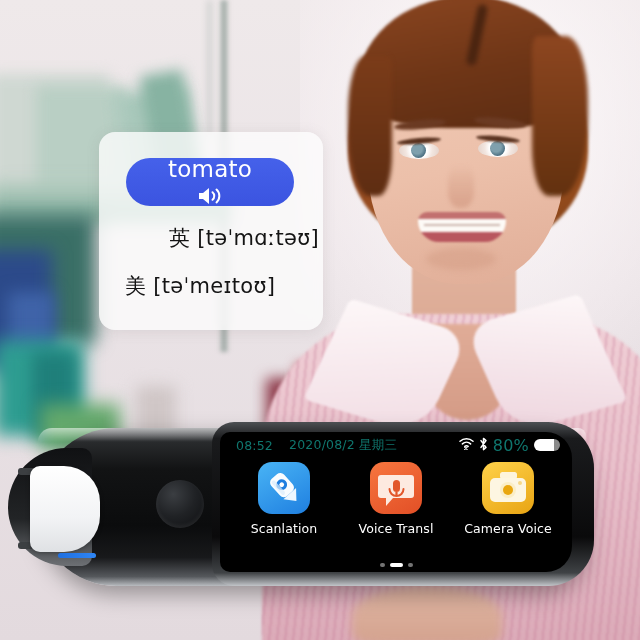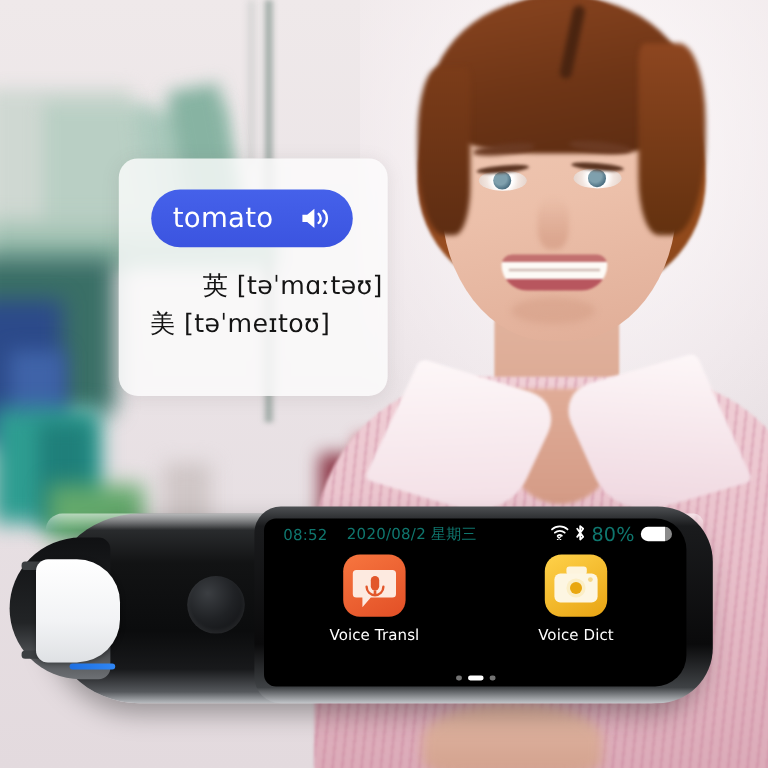--- a/index.html
+++ b/index.html
@@ -193,32 +193,33 @@
     border-radius:16px;
     backdrop-filter:blur(4px);
     box-shadow:0 2px 14px rgba(120,110,115,0.14);
   }
   .word-pill {
     position:absolute; left:27px; top:26px; width:168px; height:48px;
     background:linear-gradient(180deg,#4561ea,#3b54e0);
     border-radius:24px;
     display:flex; align-items:center; justify-content:space-between;
     padding:0 18px 0 18px;
+    flex-direction:column;
   }
   .word-text {
     color:#fff; font-size:23px; letter-spacing:0.2px; line-height:1;
     font-family:"DejaVu Sans", sans-serif;
   }
   .spk { width:26px; height:20px; position:relative; flex:0 0 auto; }
   .phon {
     position:absolute; left:26px; font-size:21px; color:#141414;
     font-family:"DejaVu Sans", sans-serif; white-space:nowrap; letter-spacing:0.3px;
   }
   .phon-uk { top:92px;margin-left:44px; }
-  .phon-us { top:124px; }
+  .phon-us { top:140px; }
 
   
   .device { position:absolute; left:8px; top:418px; width:582px; height:180px; }
 
   .pen-body {
     position:absolute; left:30px; top:10px; width:548px; height:158px;
     background:
       linear-gradient(180deg,
         #5f6164 0%,
         #2a2c2e 8%,
@@ -442,20 +443,34 @@
               <path d="M2 3.6 L7 10.4 L4.5 12.6 V1.4 L7 3.6 L2 10.4" stroke="#fff" stroke-width="1.5" fill="none" stroke-linejoin="round" stroke-linecap="round"></path>
             </svg>
           </span>
           <span class="sb-pct">80%</span>
           <span class="batt"></span>
         </span>
       </div>
 
       <div class="apps">
 
+        <div class="app">
+          <div class="app-icon ic-scan">
+            <svg width="52" height="52" viewBox="0 0 52 52" aria-hidden="true">
+              <g transform="rotate(-42 26 26)">
+                <rect x="18" y="11" width="17" height="23" rx="5" fill="#ffffff" opacity="0.97"></rect>
+                <path d="M18 34 H35 L26.5 44 Z" fill="#eef7ff"></path>
+                <circle cx="26.5" cy="22" r="5.4" fill="#1f7fe0"></circle>
+                <circle cx="26.5" cy="22" r="2.4" fill="#ffffff"></circle>
+                <rect x="20" y="13" width="4" height="18" rx="2" fill="#dcecfb" opacity="0.7"></rect>
+              </g>
+            </svg>
+          </div>
+          <div class="app-label">Scanlation</div>
+        </div>
 
         <div class="app">
           <div class="app-icon ic-voice">
             <svg width="52" height="52" viewBox="0 0 52 52" aria-hidden="true">
               <path d="M11 13 H41 A3 3 0 0 1 44 16 V33 A3 3 0 0 1 41 36 H23 L16 44 V36 H11
                        A3 3 0 0 1 8 33 V16 A3 3 0 0 1 11 13 Z" fill="#fdeae0"></path>
               <rect x="23" y="18" width="7" height="12" rx="3.5" fill="#e2572b"></rect>
               <path d="M19.5 27 A7 7 0 0 0 33.5 27" stroke="#e2572b" stroke-width="2" fill="none" stroke-linecap="round"></path>
               <rect x="25.4" y="30" width="2.2" height="4" fill="#e2572b"></rect>
             </svg>
@@ -466,21 +481,21 @@
         <div class="app">
           <div class="app-icon ic-cam">
             <svg width="52" height="52" viewBox="0 0 52 52" aria-hidden="true">
               <rect x="18" y="10" width="17" height="7" rx="2.5" fill="#fdf4dd"></rect>
               <rect x="8" y="16" width="36" height="24" rx="5" fill="#fdf6e2"></rect>
               <circle cx="26" cy="28" r="8" fill="#fbeec6"></circle>
               <circle cx="26" cy="28" r="5" fill="#e9a70f"></circle>
               <circle cx="38" cy="21" r="2" fill="#f6d88a"></circle>
             </svg>
           </div>
-          <div class="app-label">Voice Dict</div>
+          <div class="app-label">Camera Voice</div>
         </div>
 
 
       </div>
 
       <div class="dots">
         <span class="dot"></span>
         <span class="dot active"></span>
         <span class="dot"></span>
       </div>

